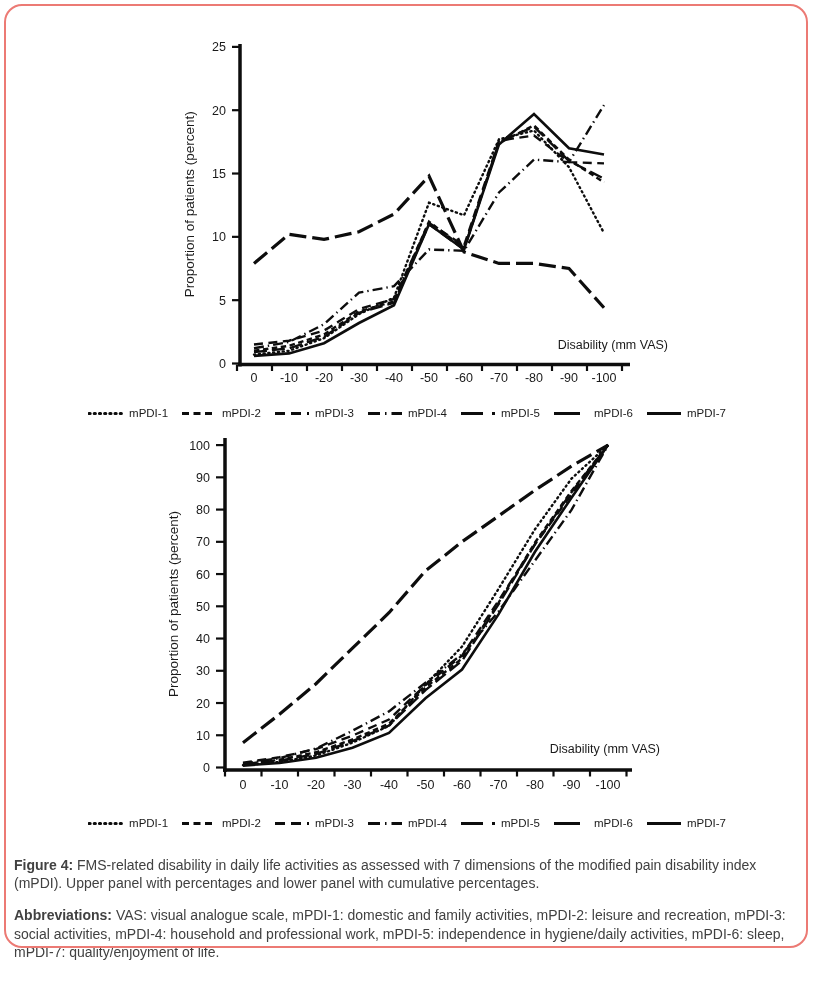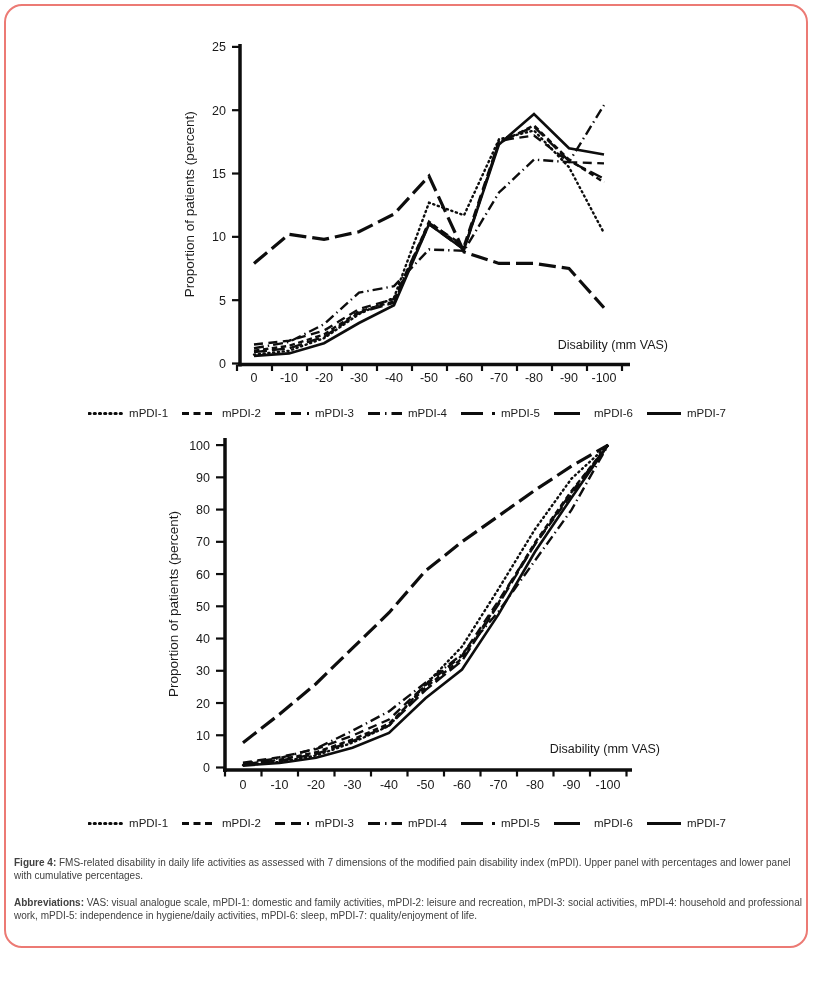--- a/index.html
+++ b/index.html
@@ -9,21 +9,21 @@
          border:2px solid #ec7a74;border-radius:18px;pointer-events:none;}
   #chart-svg{position:absolute;left:0;top:0;}
   .legend-row{position:absolute;left:0;width:814px;display:flex;justify-content:center;
               align-items:center;gap:13px;}
   #legend-top{top:407px;}
   #legend-bottom{top:817px;}
   .legend-item{display:flex;align-items:center;gap:5px;}
   .legend-label{font-size:11.5px;color:#1a1a1a;white-space:nowrap;}
   .legend-swatch{display:block;}
   #caption-block{position:absolute;left:14px;top:856px;width:788px;color:#414141;
-                 font-size:10px;line-height:1.3;}
+                 font-size:14px;line-height:1.3;}
   #caption-block p{margin:0 0 14px 0;}
   .cap-label{font-weight:bold;}
   .chart-text{fill:#1a1a1a;font-family:"Liberation Sans","DejaVu Sans",sans-serif;}
 </style>
 </head>
 <body>
 
 <div id="page">
   <svg id="chart-svg" width="814" height="850" viewBox="0 0 814 850">
       <g>

